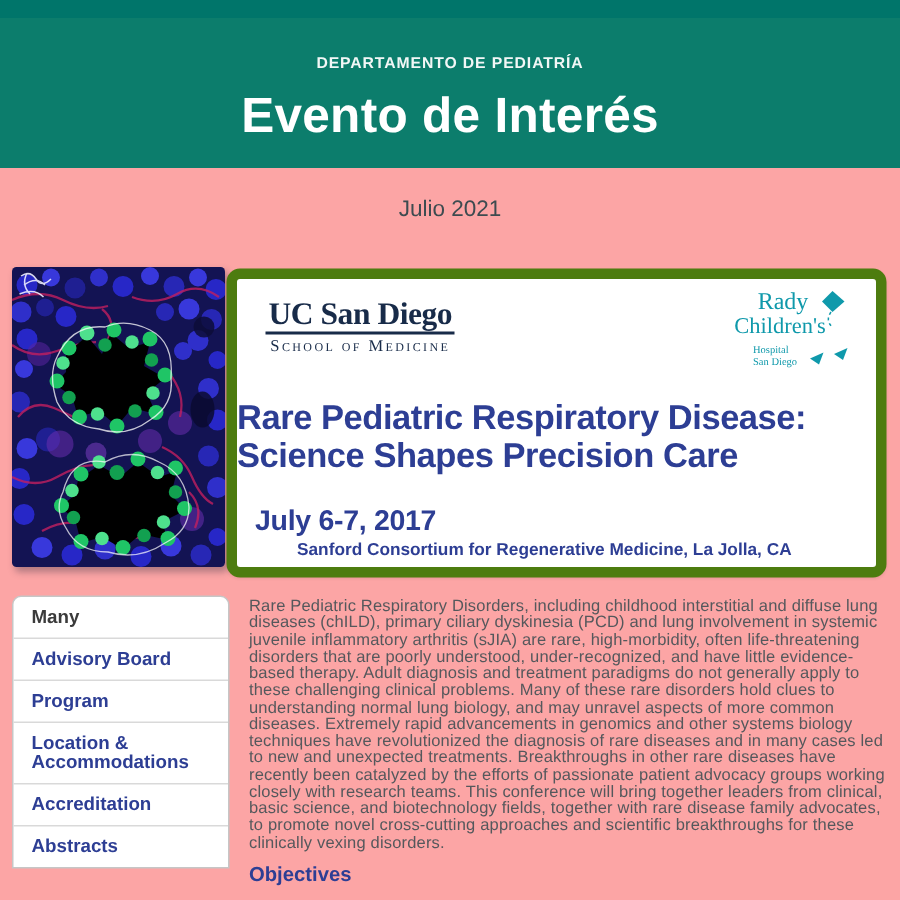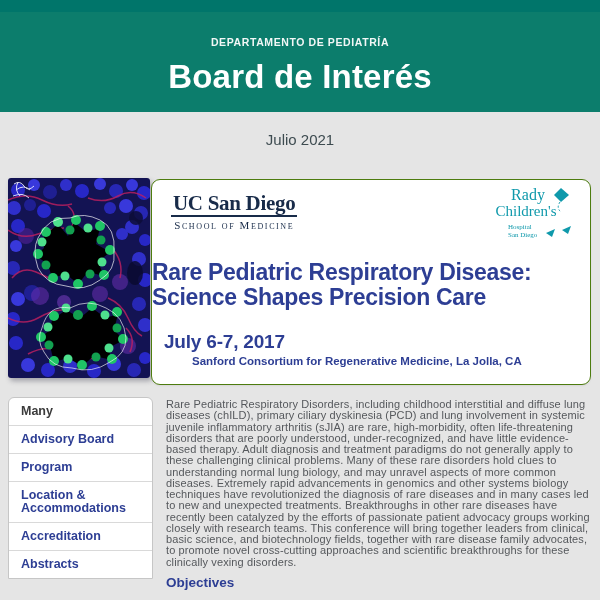--- a/index.html
+++ b/index.html
@@ -1,36 +1,36 @@
 <!DOCTYPE html>
 <html><head>
 <meta charset="utf-8">
 <style>
   * { margin:0; padding:0; box-sizing:border-box; }
   body { background:#ffffff; font-family:"Liberation Sans", sans-serif; }
-  .page { position:relative; width:600px; height:600px; background:#e5e5e5; overflow:hidden; }
+  .page { position:relative; width:600px; height:600px; background:#fca5a5; overflow:hidden; }
 
   
   .hero { position:absolute; left:0; top:0; width:600px; height:112px;
           background:linear-gradient(180deg,#00756a 0px,#00756a 12px,#0c7d6c 12px,#0c7d6c 100%);
           text-align:center; color:#ffffff; }
   .hero-kicker { position:absolute; left:0; top:36px; width:100%;
           font-size:10.5px; font-weight:bold; letter-spacing:0.6px; color:#f2f7f6; }
   .hero-title { position:absolute; left:0; top:58px; width:100%;
           font-size:33px; font-weight:600; letter-spacing:0.2px; color:#ffffff; }
 
   
   .dateline { position:absolute; left:0; top:131px; width:100%; text-align:center;
           font-size:15px; color:#3d4b50; }
 
   
   .micrograph { position:absolute; left:8px; top:178px; width:142px; height:200px;
           border-radius:3px; box-shadow:2px 3px 5px rgba(40,40,60,0.35); display:block; }
   .panel { position:absolute; left:151px; top:179px; width:440px; height:206px;
-          background:#ffffff; border:1px solid #4d7c0f; border-radius:9px;
+          background:#ffffff; border:7px solid #4d7c0f; border-radius:9px;
           box-shadow:0 1px 2px rgba(0,0,0,0.07); }
 
   .ucsd-logo { position:absolute; left:19px; top:12px; color:#182b49;
           font-family:"Liberation Serif", serif; text-align:center; }
   .ucsd-name { font-size:21px; font-weight:600; letter-spacing:-0.3px;
           border-bottom:2px solid #182b49; padding:0 2px 1px 2px; line-height:22px; }
   .ucsd-school { font-size:11px; font-variant:small-caps; letter-spacing:1.6px; margin-top:2px; }
 
   .rady-logo { position:absolute; right:12px; top:5px; }
 
@@ -54,21 +54,21 @@
   .intro { font-size:11px; line-height:11.25px; letter-spacing:0.12px; }
   .objectives-h { margin-top:7px; font-size:13.5px; font-weight:bold; color:#2d3e94; }
 </style>
 </head>
 <body>
 
 <div class="page">
 
   <header class="hero">
     <div class="hero-kicker">DEPARTAMENTO DE PEDIATRÍA</div>
-    <div class="hero-title">Board de Interés</div>
+    <div class="hero-title">Evento de Interés</div>
   </header>
 
   <div class="dateline">Julio 2021</div>
 
   <svg class="micrograph" viewBox="0 0 142 200" preserveAspectRatio="none">
     <rect width="142" height="200" fill="#131353"></rect>
 
     <g opacity="0.9">
       <circle cx="10" cy="12" r="7" fill="#2b2bd4"></circle>
         <circle cx="26" cy="7" r="6" fill="#3d3dea"></circle>

